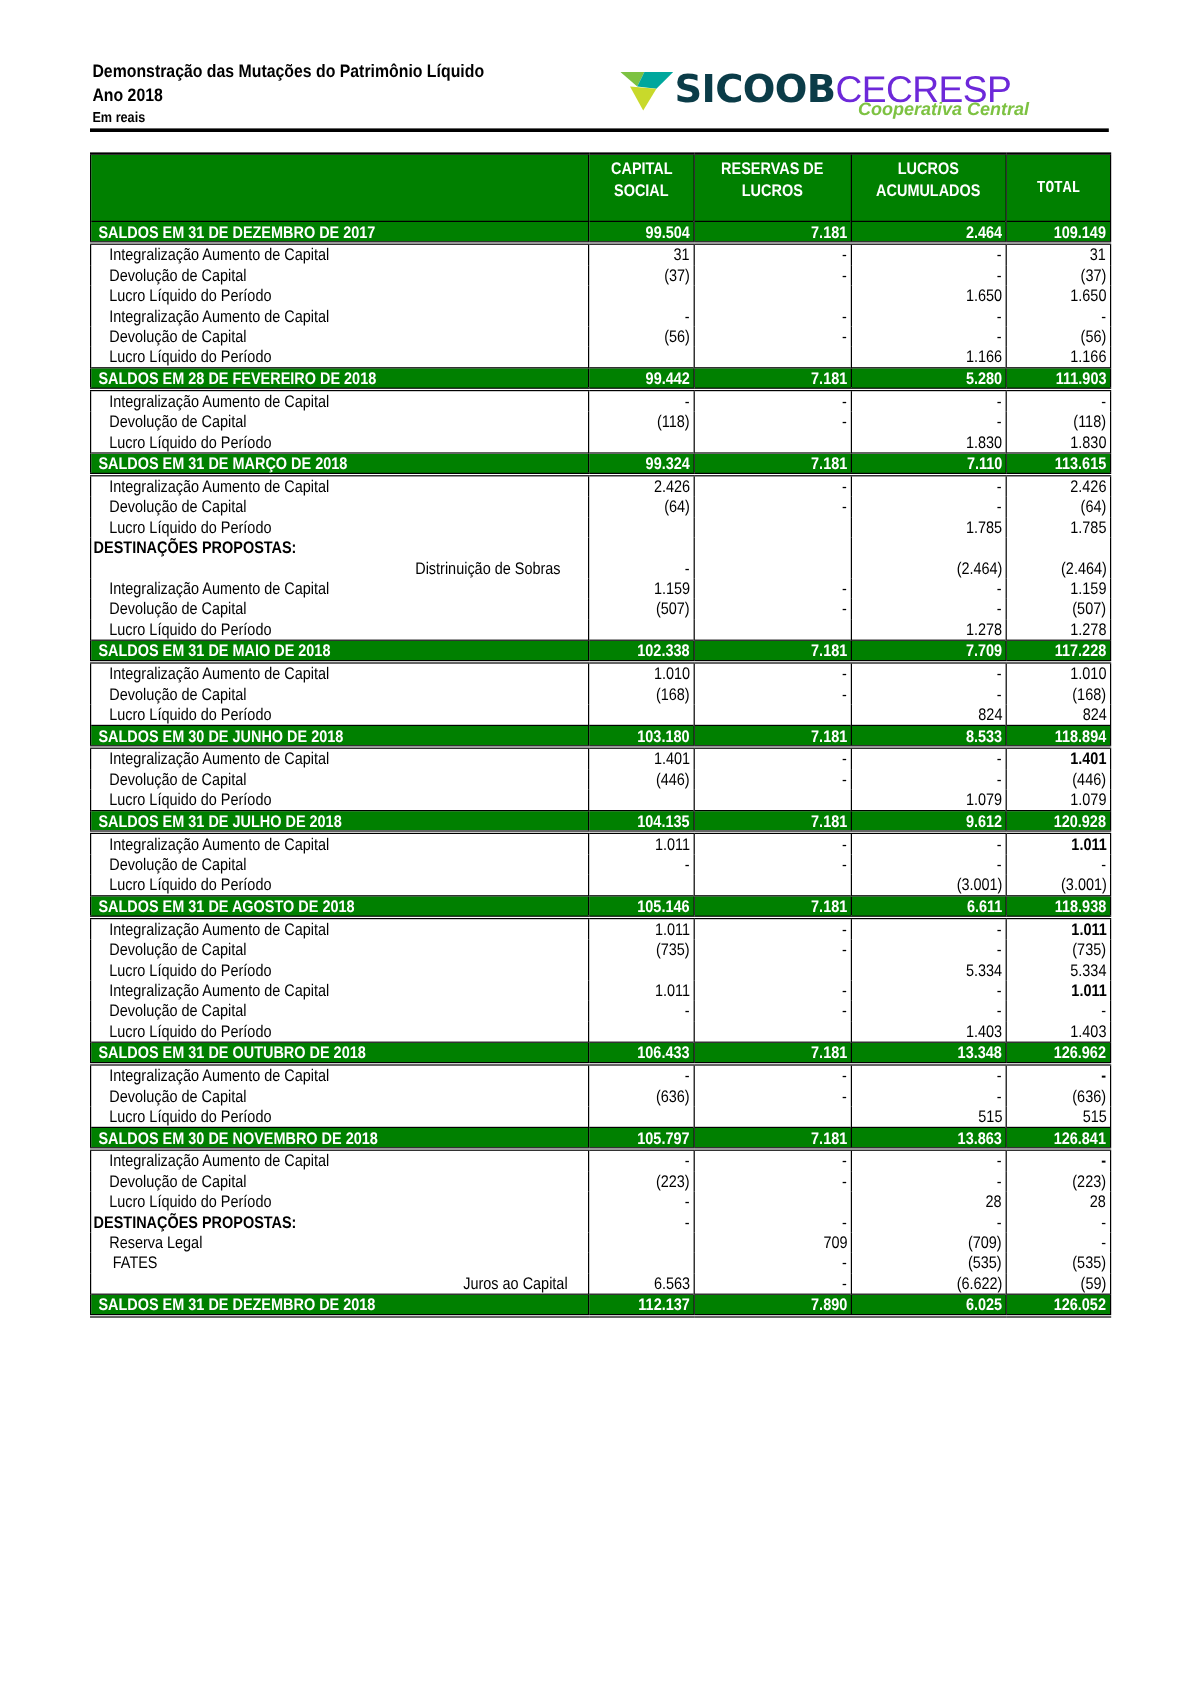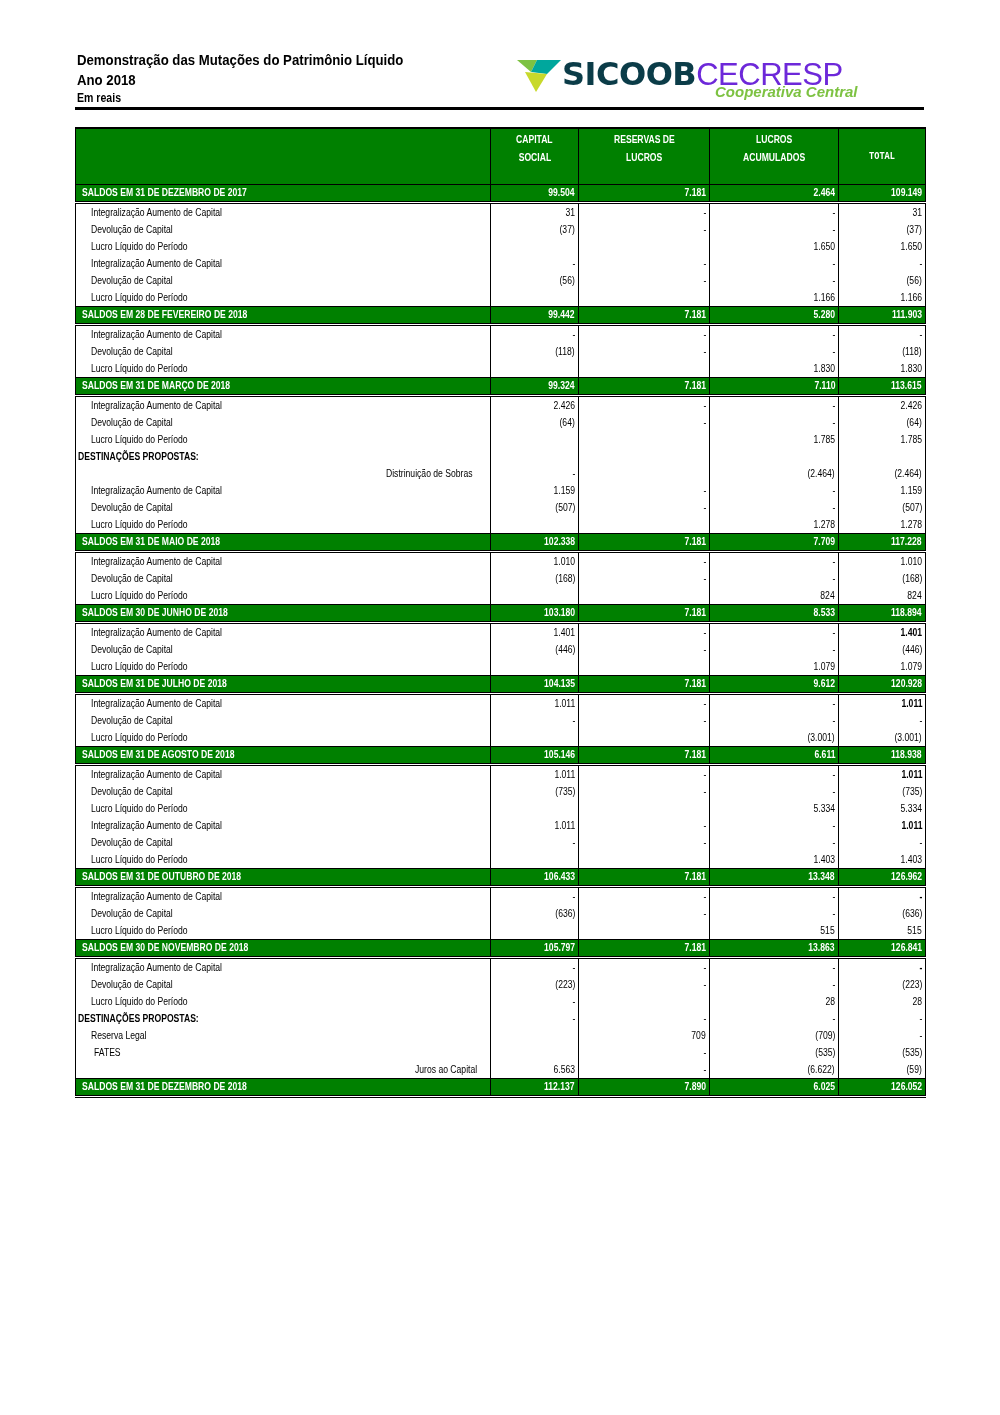--- a/index.html
+++ b/index.html
@@ -8,21 +8,21 @@
   .hdr .t1 { font-size: 15px; font-weight: bold; line-height: 20px; transform: scaleX(0.88); transform-origin: left; white-space: nowrap; }
   .hdr .t2 { font-size: 15px; font-weight: bold; line-height: 20px; transform: scaleX(0.88); transform-origin: left; }
   .hdr .t3 { font-size: 12px; font-weight: bold; line-height: 16px; transform: scaleX(0.88); transform-origin: left; }
   .rule { position: absolute; left: 75px; top: 107px; width: 849px; height: 3px; background: #000; }
   .logo { position: absolute; left: 517px; top: 56px; width: 310px; height: 42px; }
   .logo .word { position: absolute; left: 45px; top: 0; font-weight: bold; font-size: 31px; letter-spacing: -0.5px; white-space: nowrap; line-height: 36px; }
   .logo .sicoob { color: #0b3c48; font-family: "DejaVu Sans", sans-serif; font-weight: bold; font-size: 32px; }
   .logo .cecresp { color: #6d28d9; font-family: "Liberation Sans", sans-serif; font-weight: normal; font-size: 31px; }
   .logo .sub { position: absolute; left: 198px; top: 27px; font-size: 15px; font-weight: bold; color: #7dc242; font-style: italic; white-space: nowrap; }
 
-  table.dmpl { position: absolute; left: 75px; top: 127px; width: 850px; border-collapse: collapse; table-layout: fixed; font-size: 10px; }
+  table.dmpl { position: absolute; left: 75px; top: 127px; width: 850px; border-collapse: collapse; table-layout: fixed; font-size: 14px; }
   table.dmpl col.c0 { width: 415px; }
   table.dmpl col.c1 { width: 88px; }
   table.dmpl col.c2 { width: 131px; }
   table.dmpl col.c3 { width: 129px; }
   table.dmpl col.c4 { width: 87px; }
   table.dmpl td, table.dmpl th { padding: 0 3px; height: 18px; line-height: 18px; white-space: nowrap; overflow: hidden; }
   .txt { display: inline-block; transform: scaleX(0.86); transform-origin: left; }
   .num { display: inline-block; transform: scaleX(0.86); transform-origin: right; }
 
   tr.head th { background: #008000; color: #fff; font-weight: bold; height: 53px; vertical-align: top; padding-top: 2px; line-height: 18px; border-left: 1px solid #000; border-right: 1px solid #000; border-top: 2px solid #000; text-align: center; }

